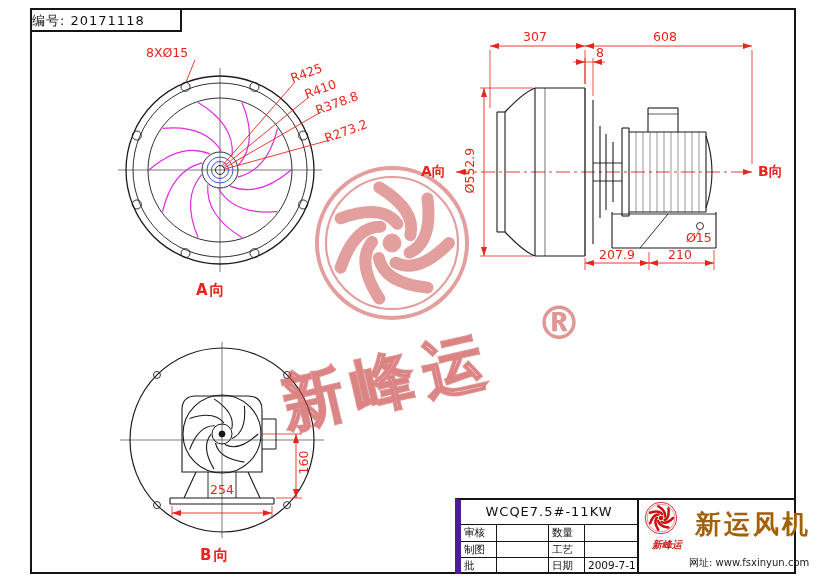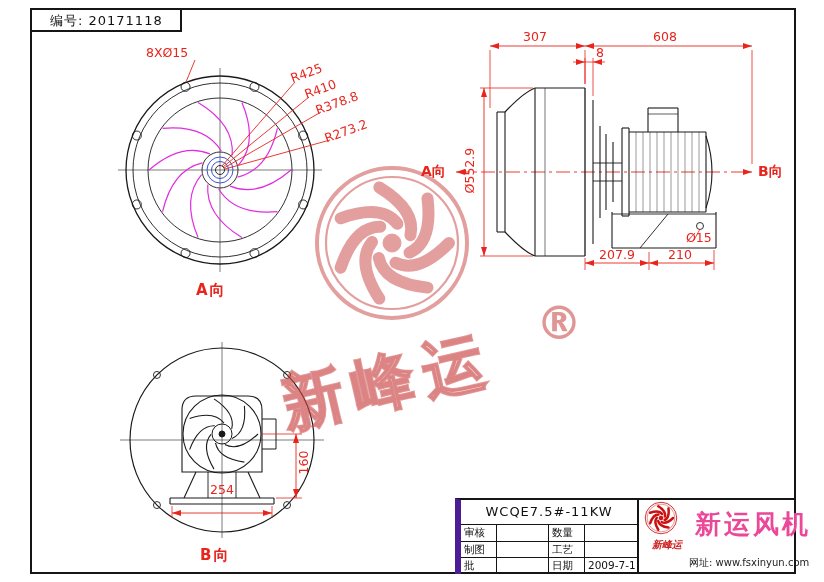--- a/index.html
+++ b/index.html
@@ -2,21 +2,21 @@
 <html><head>
 <meta charset="utf-8">
 <style>
   *{margin:0;padding:0;box-sizing:border-box}
   html,body{width:824px;height:582px;background:#ffffff;overflow:hidden;
     font-family:"DejaVu Sans","Liberation Sans",sans-serif}
   .sheet{position:absolute;left:0;top:0;width:824px;height:582px;background:#fff}
   .frame{position:absolute;left:30px;top:8px;width:766px;height:566px;border:2px solid #151515}
   .docnum{position:absolute;left:32px;top:10px;width:150px;height:22px;
     border-right:2px solid #151515;border-bottom:2px solid #151515;
-    font-size:13px;line-height:21px;padding-left:18px;letter-spacing:1px;color:#111;background:#fff}
+    font-size:13px;line-height:21px;padding-left:0;letter-spacing:1px;color:#111;background:#fff}
   svg.gfx{position:absolute;left:0;top:0}
   .dim{position:absolute;color:#e8241c;font-size:12.5px;line-height:1.05;white-space:nowrap}
   .c{text-align:center}
   .rot20{transform:rotate(-20deg);transform-origin:left center}
   .rot90{transform:rotate(-90deg)}
   .vlabel{position:absolute;color:#e8241c;font-size:15px;font-weight:bold;letter-spacing:2px;white-space:nowrap}
   .dirlabel{position:absolute;color:#e8241c;font-size:14px;font-weight:bold;white-space:nowrap}
   .wm-text{position:absolute;left:256px;top:348px;width:264px;text-align:center;
     font-size:62px;font-weight:bold;letter-spacing:10px;line-height:1.1;
     color:rgba(200,64,64,0.22);-webkit-text-stroke:2px rgba(200,64,64,0.55);
@@ -32,21 +32,21 @@
   .tb-row:last-child{border-bottom:none}
   .tb-cell{font-size:10.5px;line-height:15px;color:#111;padding-left:3px;overflow:hidden}
   .tc1{width:36px;border-right:1px solid #151515}
   .tc2{width:52px;border-right:1px solid #151515}
   .tc3{width:36px;border-right:1px solid #151515}
   .tc4{flex:1}
   .tb-right{flex:1;position:relative}
   .tb-script{position:absolute;left:4px;top:38px;width:48px;text-align:center;
     font-size:10px;font-style:italic;font-weight:bold;color:#cc2222}
   .tb-company{position:absolute;left:56px;top:7px;font-size:26px;font-weight:bold;
-    color:#ec4899;letter-spacing:3px;white-space:nowrap}
+    color:#a16207;letter-spacing:3px;white-space:nowrap}
   .tb-site{position:absolute;left:50px;top:56px;font-size:10px;color:#222;white-space:nowrap}
 </style>
 </head>
 <body>
 
 <div class="sheet">
 
   <svg id="gfx" class="gfx" width="824" height="582">
       <g opacity="0.5">
         <circle cx="392" cy="243" r="75" stroke="#c84040" stroke-width="4" fill="none"></circle>

